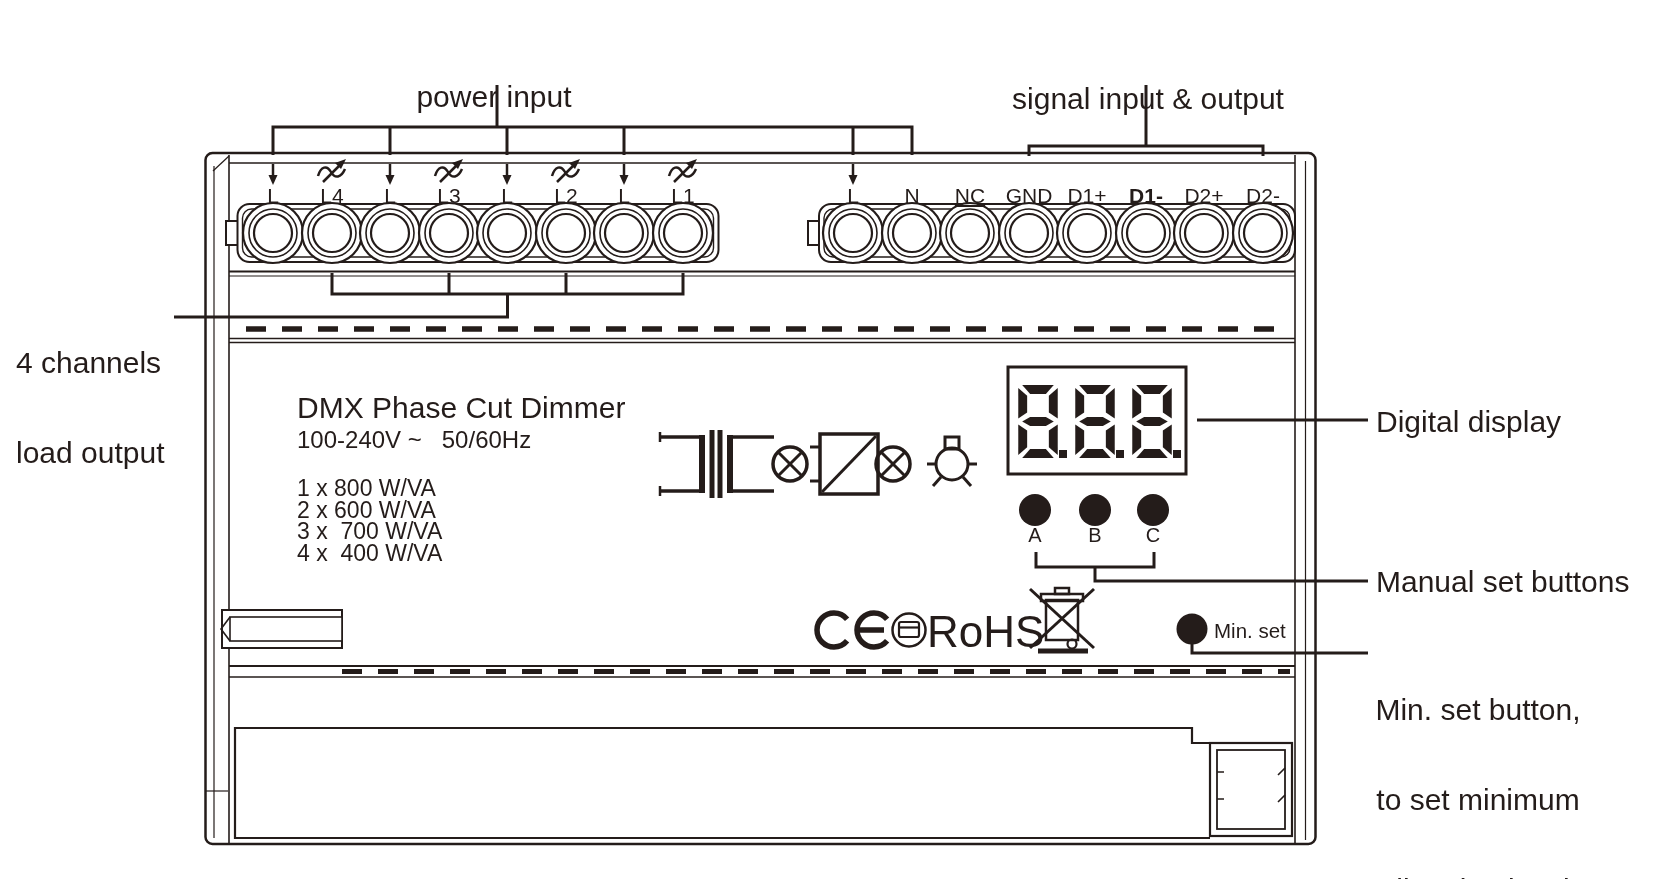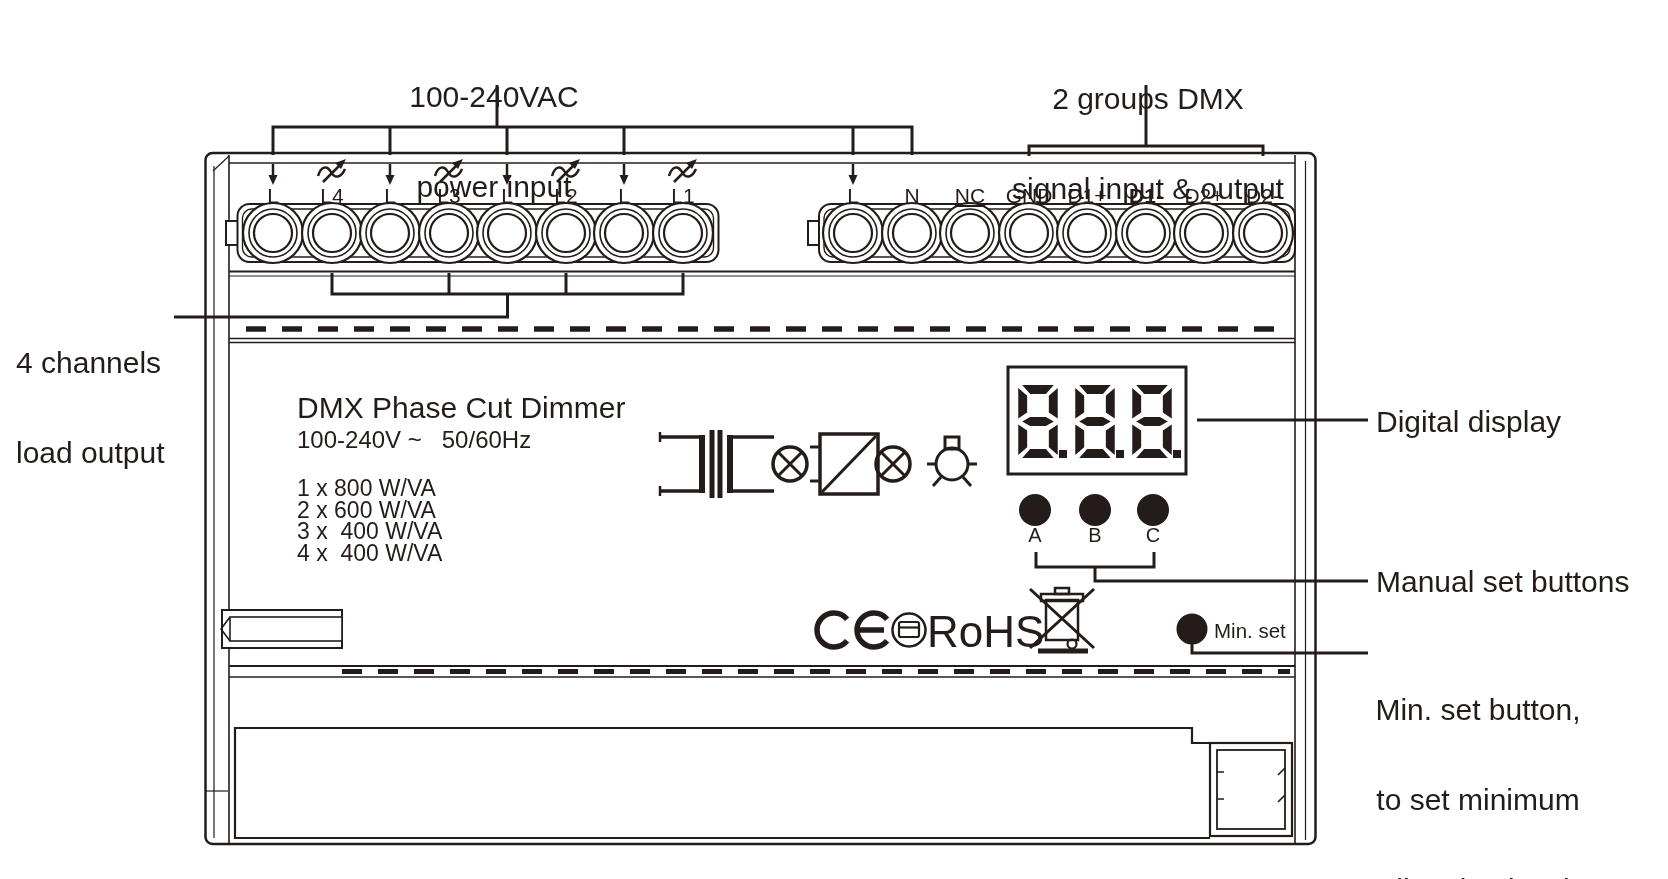--- a/index.html
+++ b/index.html
@@ -228,26 +228,24 @@
   </g>
   <path d="M1210,838 H235 V728 H1192 V743 H1210" stroke="#241c1a" stroke-width="2.2" fill="none"></path>
   <g stroke="#241c1a" fill="none">
     <rect x="1210" y="743" width="82" height="93" stroke-width="2.2"></rect>
     <rect x="1217" y="750" width="68" height="79" stroke-width="1.8"></rect>
     <path d="M1285,768 l-7,7 M1285,795 l-7,7 M1217,772 h7 M1217,799 h7" stroke-width="1.6"></path>
   </g>
 </svg>
 
   <div class="txt ann ctr" style="left:354px;top:22px;width:280px;">
-    <div>100-240VAC</div>
     <div>power input</div>
   </div>
 
   <div class="txt ann ctr" style="left:978px;top:24px;width:340px;">
-    <div>2 groups DMX</div>
     <div>signal input &amp; output</div>
   </div>
 
   <div class="txt ann" style="left:16px;top:288px;">
     <div>4 channels</div>
     <div>load output</div>
   </div>
 
   <div class="txt ann" style="left:1376px;top:407px;">Digital display</div>
   <div class="txt ann" style="left:1376px;top:567px;">Manual set buttons</div>
@@ -272,21 +270,21 @@
   <div class="txt tlabel" style="left:999px;top:184px;">GND</div>
   <div class="txt tlabel" style="left:1057px;top:184px;">D1+</div>
   <div class="txt tlabel" style="left:1116px;top:184px;font-weight:bold;">D1-</div>
   <div class="txt tlabel" style="left:1174px;top:184px;">D2+</div>
   <div class="txt tlabel" style="left:1233px;top:184px;">D2-</div>
 
   <div class="txt" style="left:297px;top:383px;font-size:30px;margin-top:8px;">DMX Phase Cut Dimmer</div>
   <div class="txt" style="left:297px;top:426px;font-size:24px;">100-240V ~   50/60Hz</div>
   <div class="txt rating" style="left:297px;top:478px;">1 x 800 W/VA</div>
   <div class="txt rating" style="left:297px;top:499.5px;">2 x 600 W/VA</div>
-  <div class="txt rating" style="left:297px;top:521px;">3 x  400 W/VA</div>
+  <div class="txt rating" style="left:297px;top:521px;">3 x  700 W/VA</div>
   <div class="txt rating" style="left:297px;top:542.5px;">4 x  400 W/VA</div>
 
   <div class="txt ctr" style="left:1020px;top:524px;width:30px;font-size:20px;">A</div>
   <div class="txt ctr" style="left:1080px;top:524px;width:30px;font-size:20px;">B</div>
   <div class="txt ctr" style="left:1138px;top:524px;width:30px;font-size:20px;">C</div>
 
   <div class="txt" style="left:927px;top:607px;font-size:44px;">RoHS</div>
   <div class="txt" style="left:1214px;top:619px;font-size:20.5px;">Min. set</div>
 
   <div style="position:absolute;left:1008px;top:367px;width:178px;height:107px;" title="8.8.8."></div>

